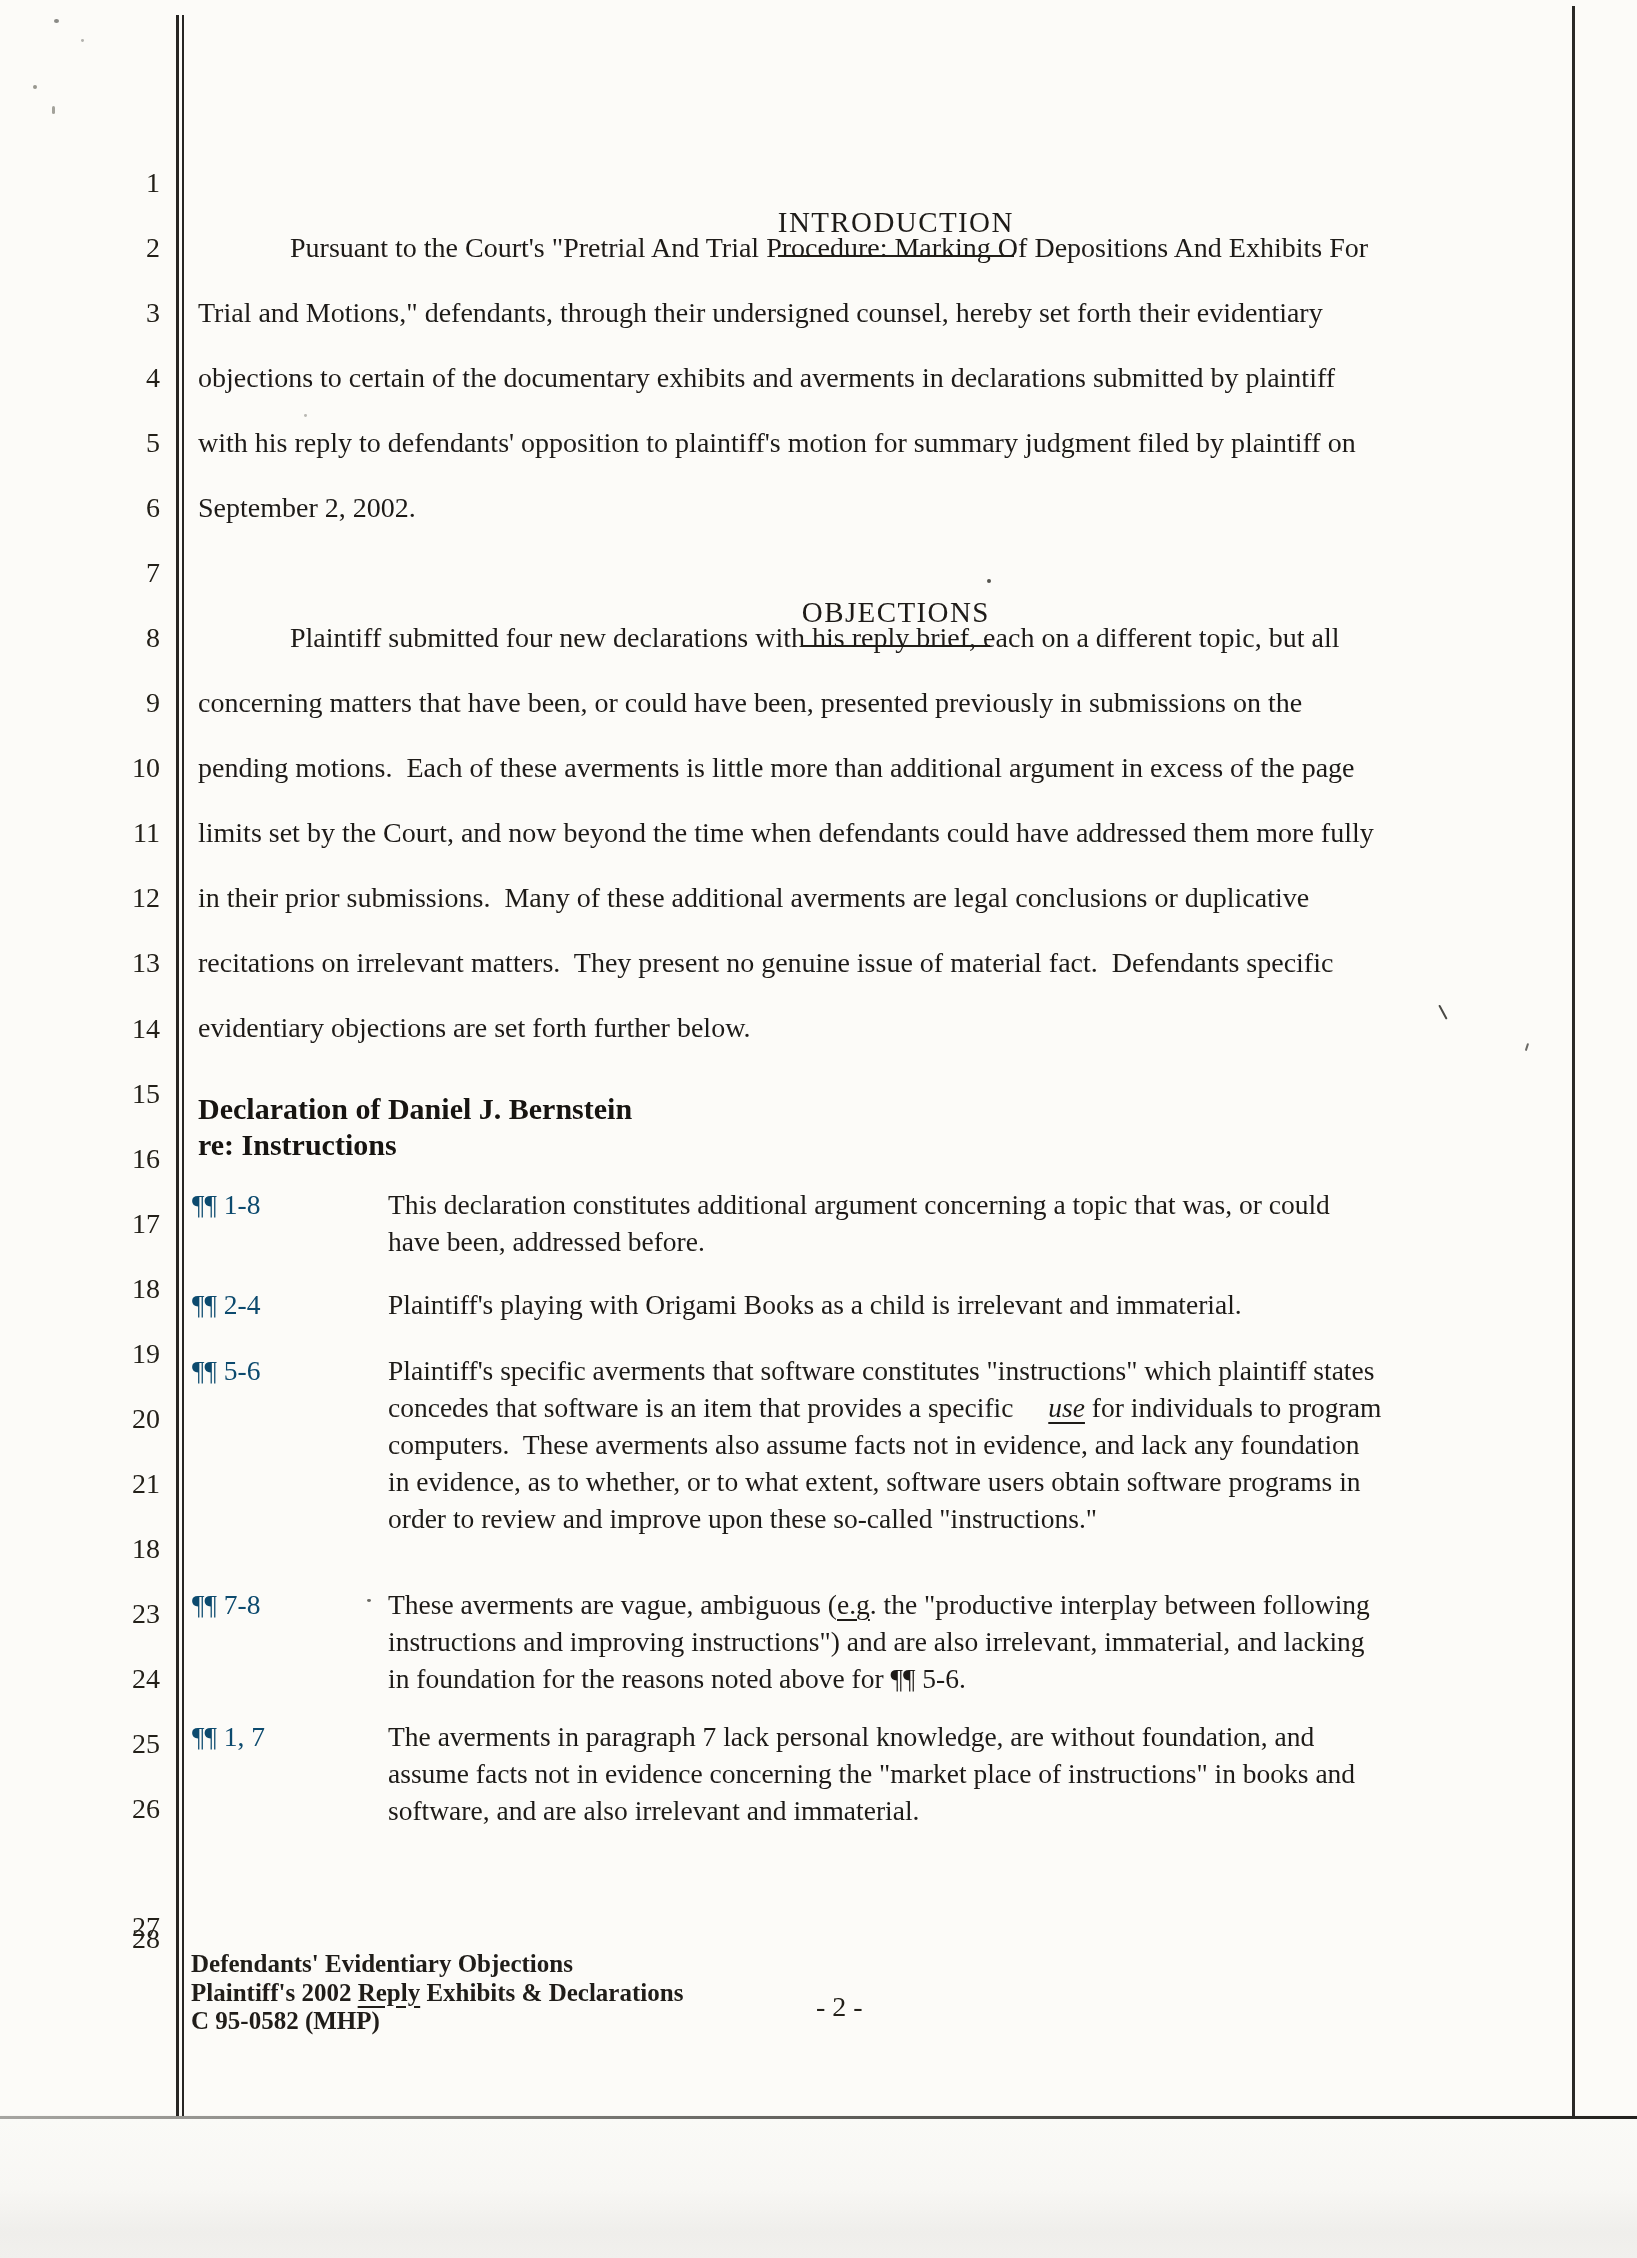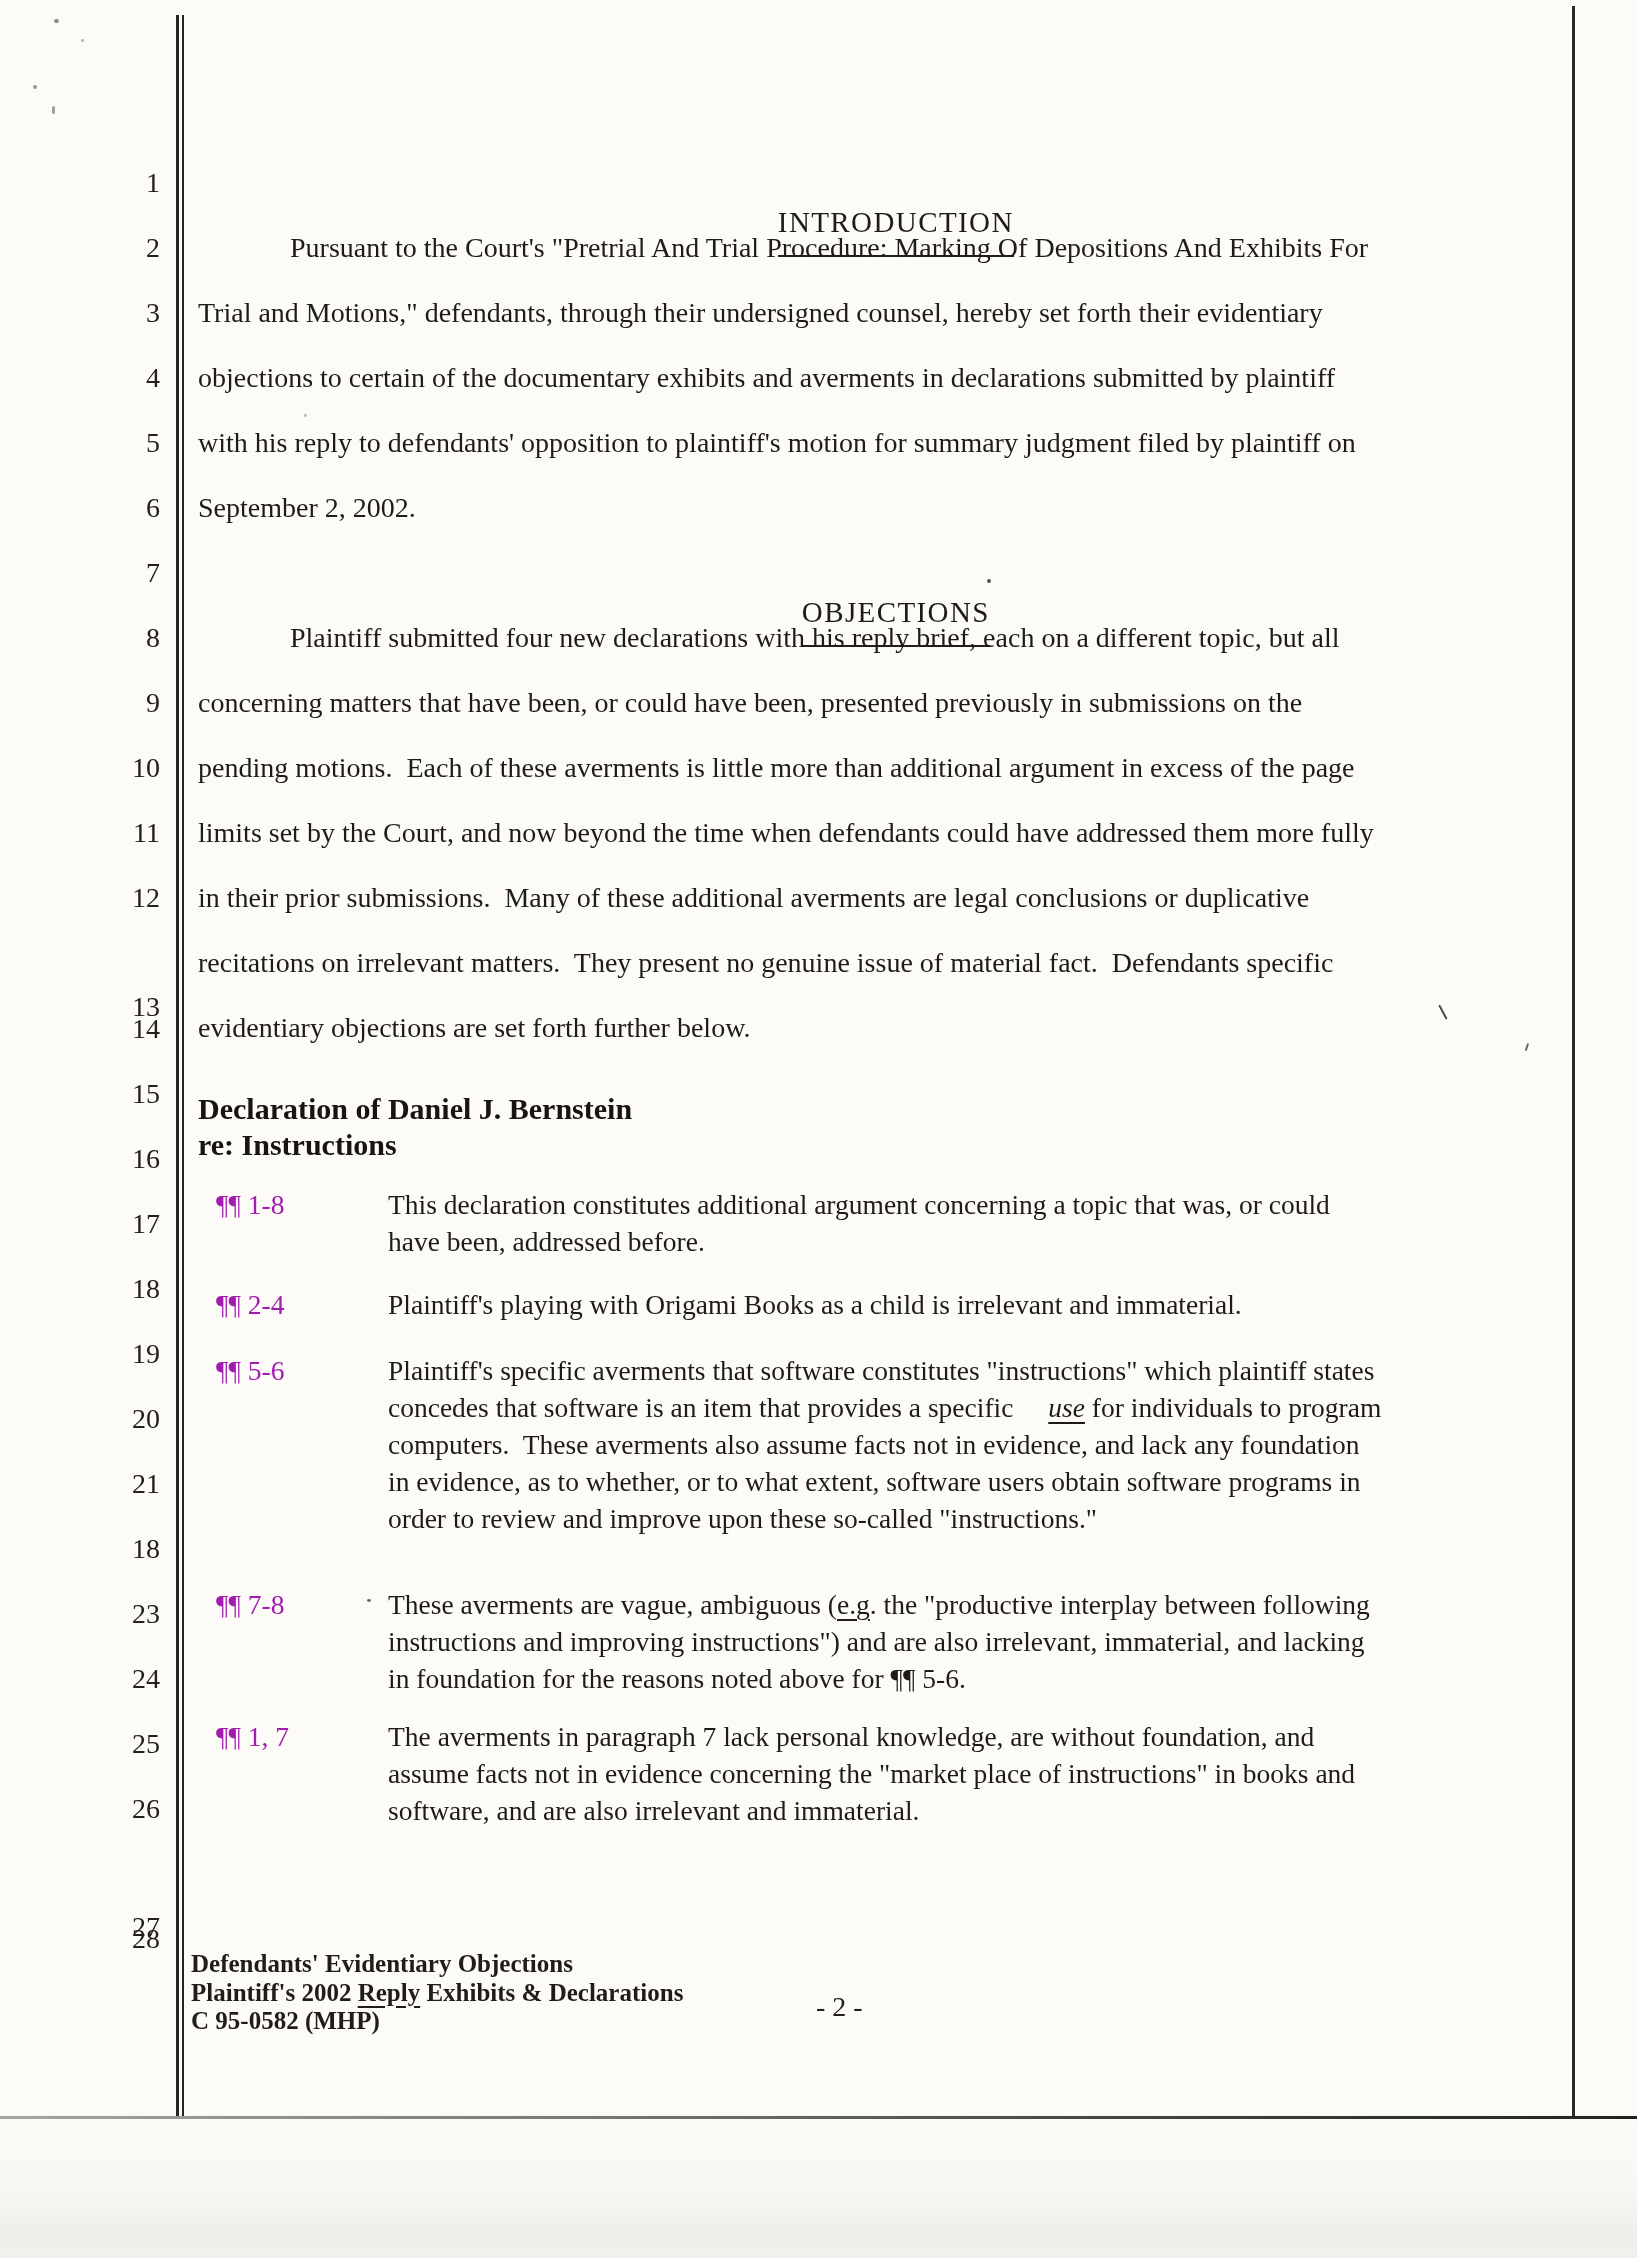--- a/index.html
+++ b/index.html
@@ -37,21 +37,21 @@
   .para1{top:215px;}
   .para2{top:605px;}
   .tl{white-space:pre;}
   .tl.indent{padding-left:92px;}
   
   .decl-hd{position:absolute;left:198px;top:1091px;width:1352px;
     font-weight:bold;font-size:30px;line-height:36px;color:#171411;}
   .decl-hd .tl{white-space:pre;}
   
   .entry{position:absolute;left:192px;width:1376px;font-size:27.5px;line-height:37px;}
-  .entry .lbl{position:absolute;left:0;top:0;white-space:pre;color:#a21caf;margin-left:24px;}
+  .entry .lbl{position:absolute;left:0;top:0;white-space:pre;color:#0c4a6e;}
   .entry .body{margin-left:196px;}
   .e1{top:1186px;} .e2{top:1286px;} .e3{top:1352px;} .e4{top:1586px;} .e5{top:1718px;}
   .u-it{font-style:italic;text-decoration:underline;text-decoration-thickness:1.9px;text-underline-offset:4.8px;margin-left:28px;}
   .u{text-decoration:underline;text-decoration-thickness:1.9px;text-underline-offset:4.8px;}
   
   .footer{position:absolute;left:191px;top:1950px;width:869px;
     font-weight:bold;font-size:25px;line-height:28.5px;color:#201d19;}
   .fl{white-space:pre;}
   .pageno{position:absolute;left:816px;top:1991px;font-size:28px;white-space:pre;color:#232019;}
   
@@ -93,21 +93,21 @@
       <div class="lineno" style="top: 294px;">3</div>
       <div class="lineno" style="top: 359px;">4</div>
       <div class="lineno" style="top: 424px;">5</div>
       <div class="lineno" style="top: 489px;">6</div>
       <div class="lineno" style="top: 554px;">7</div>
       <div class="lineno" style="top: 619px;">8</div>
       <div class="lineno" style="top: 684px;">9</div>
       <div class="lineno" style="top: 749px;">10</div>
       <div class="lineno" style="top: 814px;">11</div>
       <div class="lineno" style="top: 879px;">12</div>
-      <div class="lineno" style="top: 944px; margin-top: 44px;">13</div>
+      <div class="lineno" style="top: 944px;">13</div>
       <div class="lineno" style="top: 1010px;">14</div>
       <div class="lineno" style="top: 1075px;">15</div>
       <div class="lineno" style="top: 1140px;">16</div>
       <div class="lineno" style="top: 1205px;">17</div>
       <div class="lineno" style="top: 1270px;">18</div>
       <div class="lineno" style="top: 1335px;">19</div>
       <div class="lineno" style="top: 1400px;">20</div>
       <div class="lineno" style="top: 1465px;">21</div>
       <div class="lineno" style="top: 1530px;">18</div>
       <div class="lineno" style="top: 1595px;">23</div>

